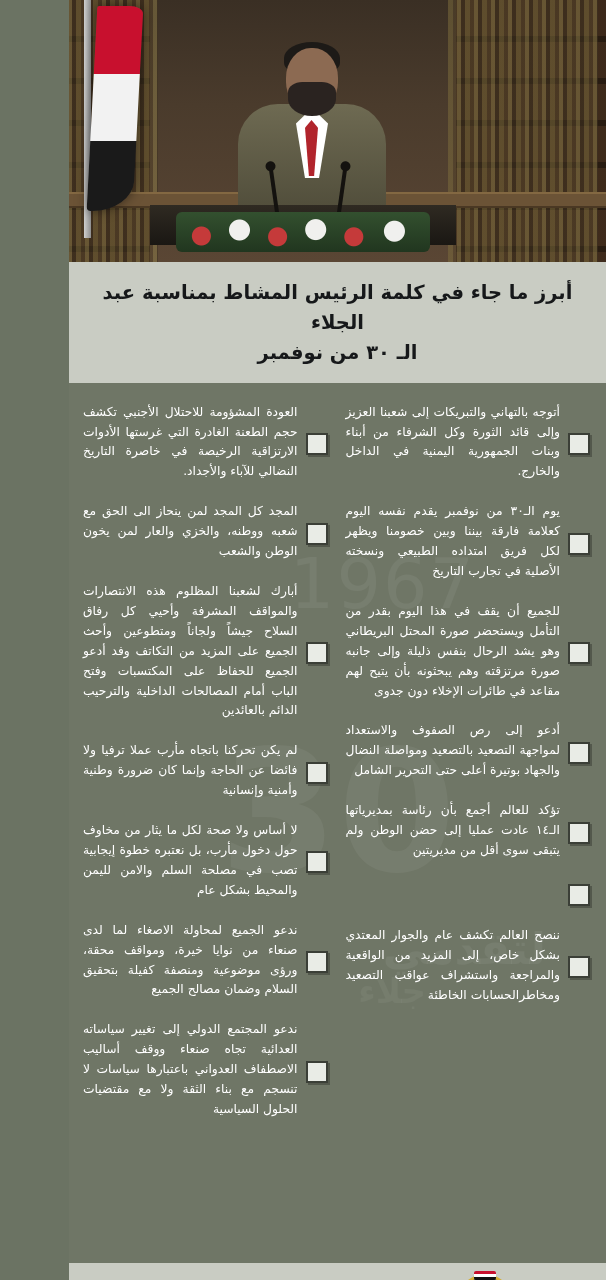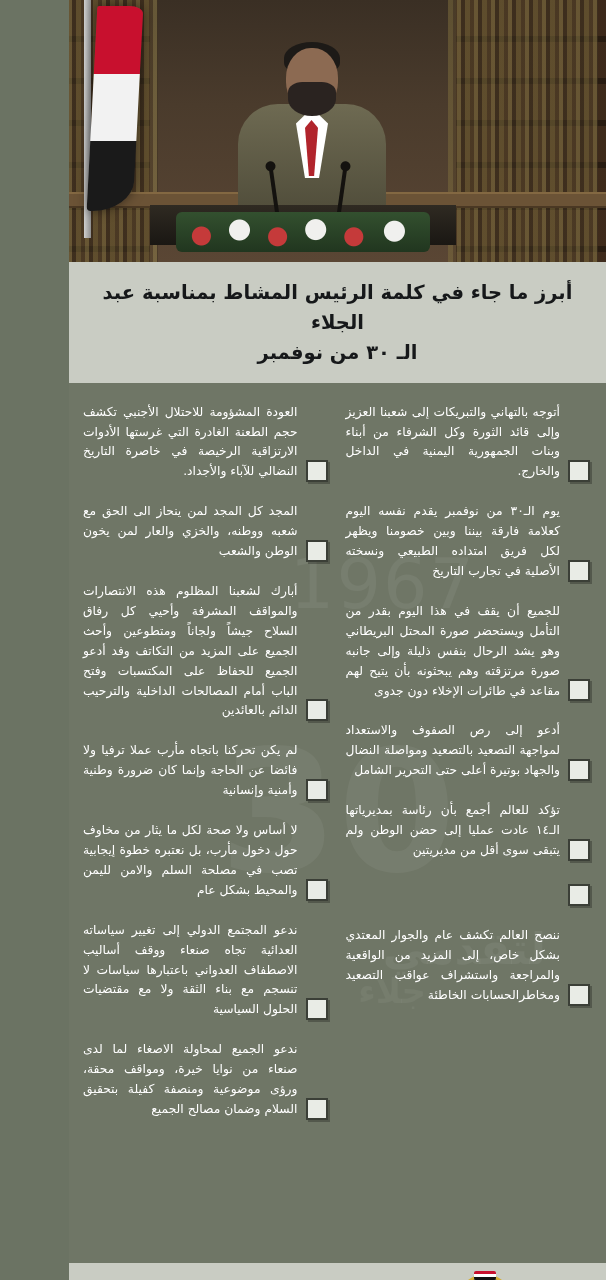--- a/index.html
+++ b/index.html
@@ -157,21 +157,21 @@
     position: relative;
     display: flex;
     flex-direction: row;
     gap: 8px;
   }
   .col { width: 50%; display: flex; flex-direction: column; gap: 0px; }
 
   .item {
     display: flex;
     flex-direction: row;
-    align-items: flex-end;
+    align-items: center;
     gap: 8px;
     padding: 10px 6px 10px 4px;
   }
   .bullet {
     flex: 0 0 auto;
     width: 22px; height: 22px;
     background: #e9ece6;
     border: 2px solid #3b3f37;
     margin-top: 3px;
     box-shadow: 2px 2px 0 rgba(0,0,0,0.25);
@@ -303,25 +303,25 @@
         <div class="item">
           <div class="bullet"></div>
           <div class="txt bold">لم يكن تحركنا باتجاه مأرب عملا ترفيا ولا فائضا عن الحاجة وإنما كان ضرورة وطنية وأمنية وإنسانية</div>
         </div>
         <div class="item">
           <div class="bullet"></div>
           <div class="txt">لا أساس ولا صحة لكل ما يثار من مخاوف حول دخول مأرب، بل نعتبره خطوة إيجابية تصب في مصلحة السلم والامن لليمن والمحيط بشكل عام</div>
         </div>
         <div class="item">
           <div class="bullet"></div>
+          <div class="txt">ندعو الجميع لمحاولة الاصغاء لما لدى صنعاء من نوايا خيرة، ومواقف محقة، ورؤى موضوعية ومنصفة كفيلة بتحقيق السلام وضمان مصالح الجميع</div>
+        </div>
+        <div class="item">
+          <div class="bullet"></div>
           <div class="txt">ندعو المجتمع الدولي إلى تغيير سياساته العدائية تجاه صنعاء ووقف أساليب الاصطفاف العدواني باعتبارها سياسات لا تنسجم مع بناء الثقة ولا مع مقتضيات الحلول السياسية</div>
-        </div>
-        <div class="item">
-          <div class="bullet"></div>
-          <div class="txt">ندعو الجميع لمحاولة الاصغاء لما لدى صنعاء من نوايا خيرة، ومواقف محقة، ورؤى موضوعية ومنصفة كفيلة بتحقيق السلام وضمان مصالح الجميع</div>
         </div>
       </div>
 
     </div>
   </div>
 
   <div class="footer">
     <div class="logo-30">
       <span>30</span>
     </div>

